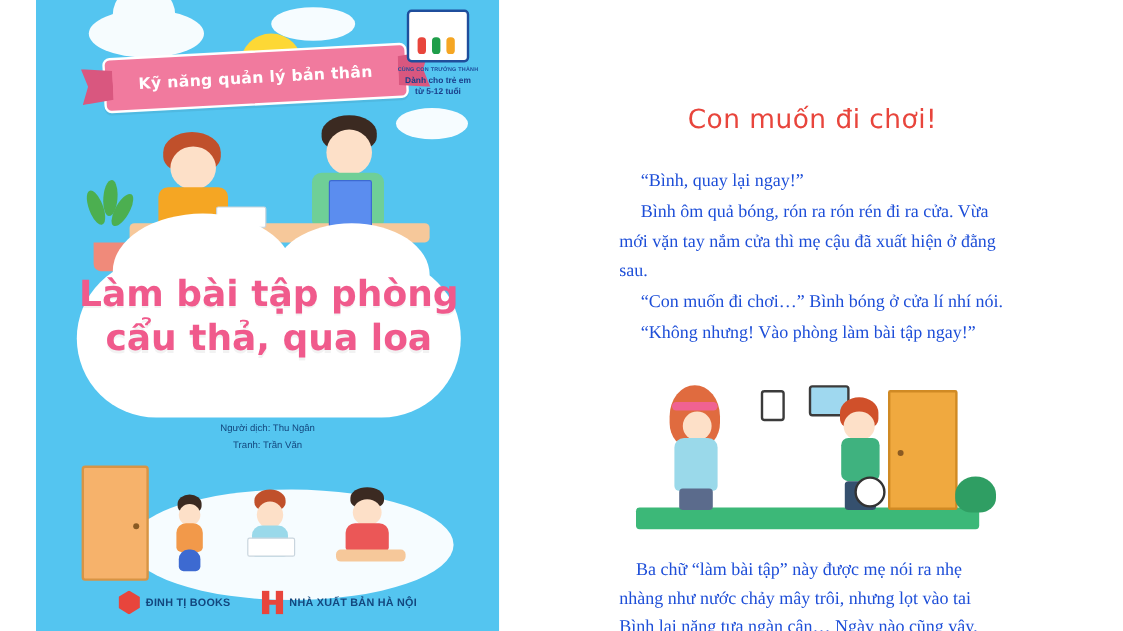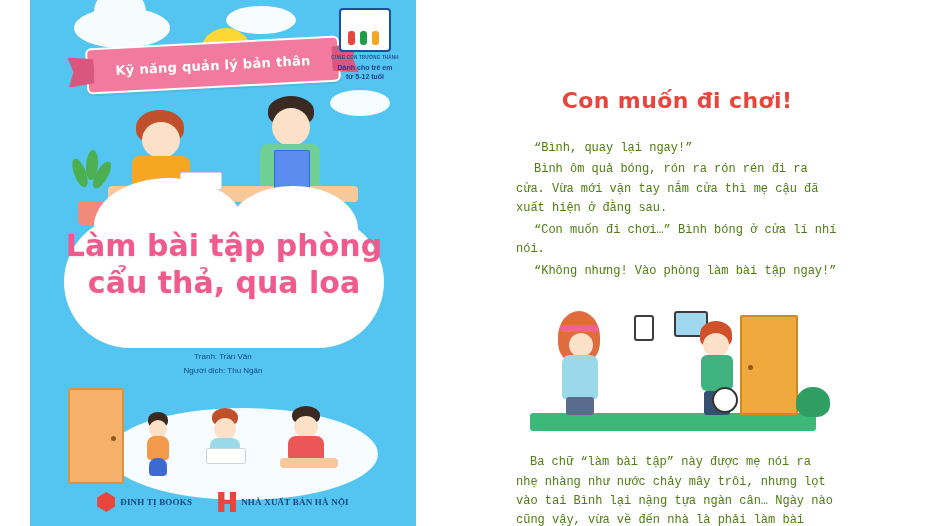--- a/index.html
+++ b/index.html
@@ -196,21 +196,20 @@
   }
   .pub-mark.alt {
     background: #e8453c;
     clip-path: polygon(0 0,35% 0,35% 40%,65% 40%,65% 0,100% 0,100% 100%,65% 100%,65% 60%,35% 60%,35% 100%,0 100%);
   }
   .pub-text {
     color: #13477e;
     font-size: 9px;
     font-weight: bold;
     letter-spacing: .2px;
-    font-family: Liberation Serif, serif;
   }
 
   
   .kid { position: absolute; }
   .head { position:absolute; border-radius:50%; background:#fde0c8; }
   .hairdark { position:absolute; background:#3b2a21; border-radius:50% 50% 40% 40%; }
   .body { position:absolute; border-radius:8px 8px 4px 4px; }
   .desk {
     position: absolute;
     background: #f6c89a;
@@ -264,32 +263,32 @@
   .page-content {
     position: absolute;
     left: 100px;
     top: 88px;
     width: 322px;
   }
   .chapter-title {
     color: #e8453c;
     font-family: "DejaVu Sans", sans-serif;
     font-size: 22px;
-    font-weight: bold;
+    font-weight: normal;
     text-align: center;
     letter-spacing: .4px;
     margin-bottom: 26px;
   }
   .para {
-    color: #4d7c0f;
-    font-size: 12px;
+    color: #1d4ed8;
+    font-size: 15px;
     line-height: 1.62;
     text-indent: 18px;
     margin: 0 0 2px 0;
-    font-family: Liberation Mono, monospace;
+    font-family: Liberation Serif, serif;
   }
   .para.tight { text-indent: 14px; }
   .illo {
     position: relative;
     margin: 18px 0 22px 0;
     width: 322px;
     height: 132px;
   }
   .illo .ground {
     position:absolute; left: 14px; bottom: 0;
@@ -425,22 +424,22 @@
       <div class="book-obj" style="left:150px; top:172px; width:40px; height:16px;"></div>
       <div class="book-obj" style="left:244px; top:150px; width:34px; height:38px; background:#5b8def; border-color:#3d6ad1;"></div>
 
       <div class="title-cloud"></div>
       <div class="title-text">
         <div class="l1">Làm bài tập phòng</div>
         <div class="l2">cẩu thả, qua loa</div>
       </div>
 
       <div class="credits">
+        <div>Người dịch: Thu Ngân</div>
         <div>Tranh: Trần Văn</div>
-        <div>Người dịch: Thu Ngân</div>
       </div>
 
       <div class="cover-ellipse"></div>
 
       <div class="door">
         <div class="knob"></div>
       </div>
 
       <div class="kid" style="left:108px; bottom:46px; width:40px; height:68px; position:absolute;">
         <div class="hairdark" style="left:10px; top:0; width:20px; height:16px; background:#3b2a21;"></div>

